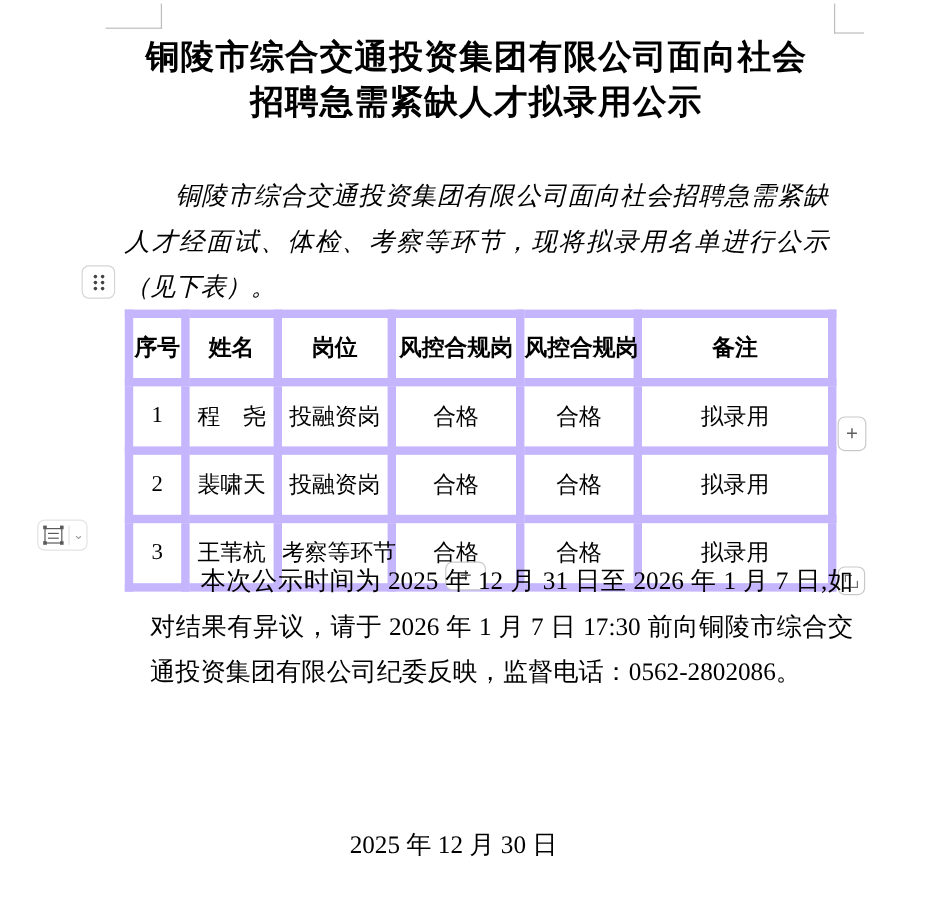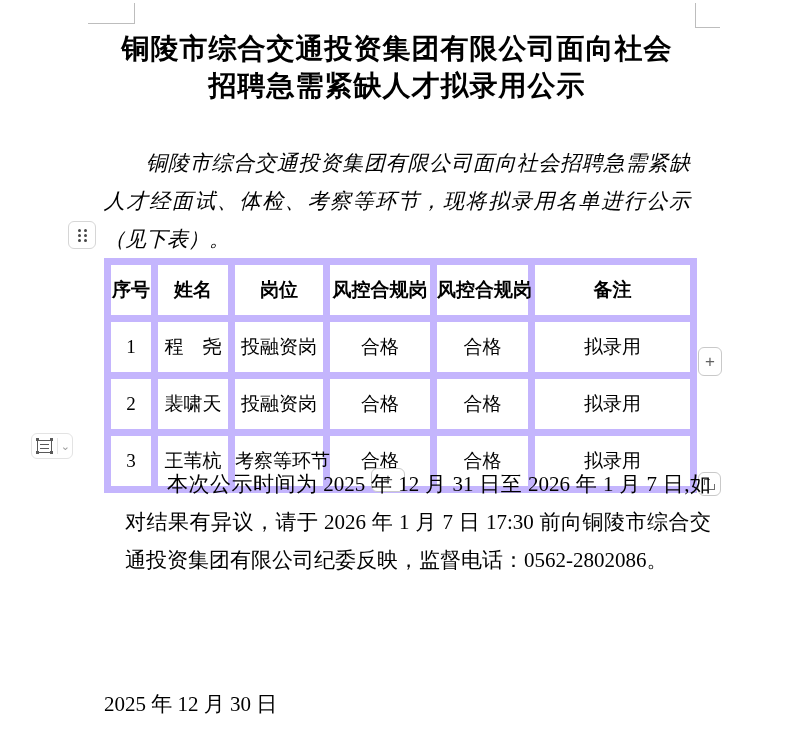--- a/index.html
+++ b/index.html
@@ -30,21 +30,21 @@
   }
   .para {
     position:absolute; left:104px; width:586px;
     font-size:21px; line-height:38px;
     text-align:justify; text-indent:2em;
   }
   .para-intro   { top:144px;font-style:italic; }
   .para-closing { top:465px;margin-left:21px; }
   .date-line {
     position:absolute; left:104px; top:690px; width:586px;
-    font-size:21px; text-align:left;
+    font-size:21px; text-align:center;
     padding-right:38px; box-sizing:border-box;
   }
 
   
   table.doc-table {
     position:absolute; left:104px; top:258px;
     width:586px; border-collapse:collapse; table-layout:fixed;
   }
   .doc-table th, .doc-table td {
     border:7px solid #c4b5fd;

